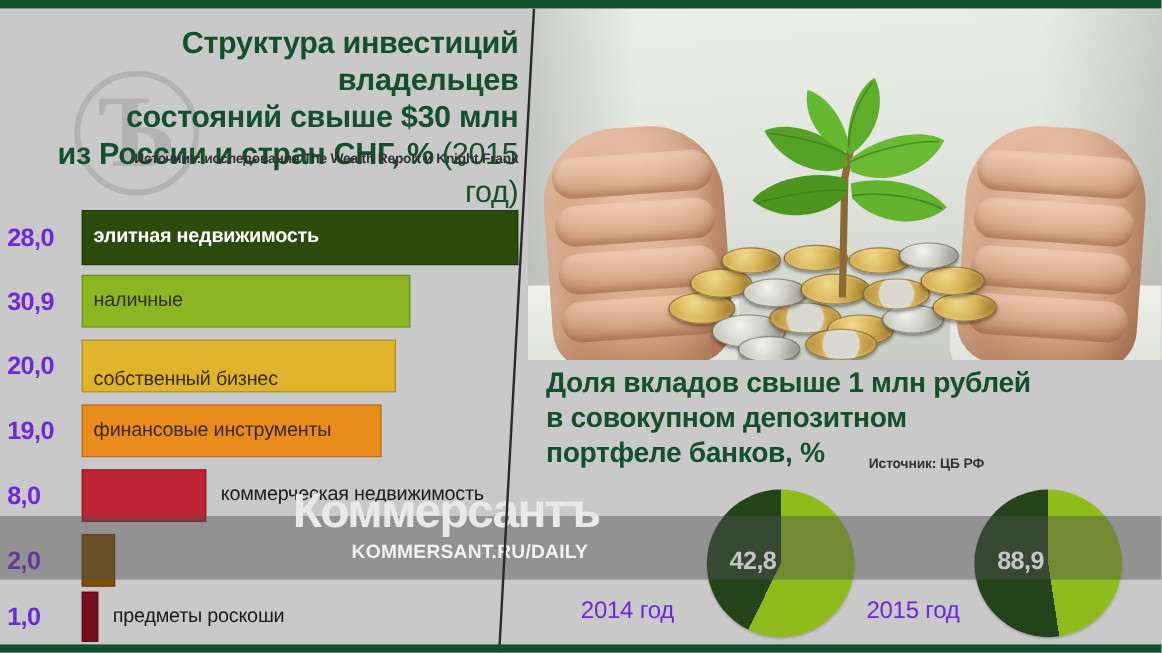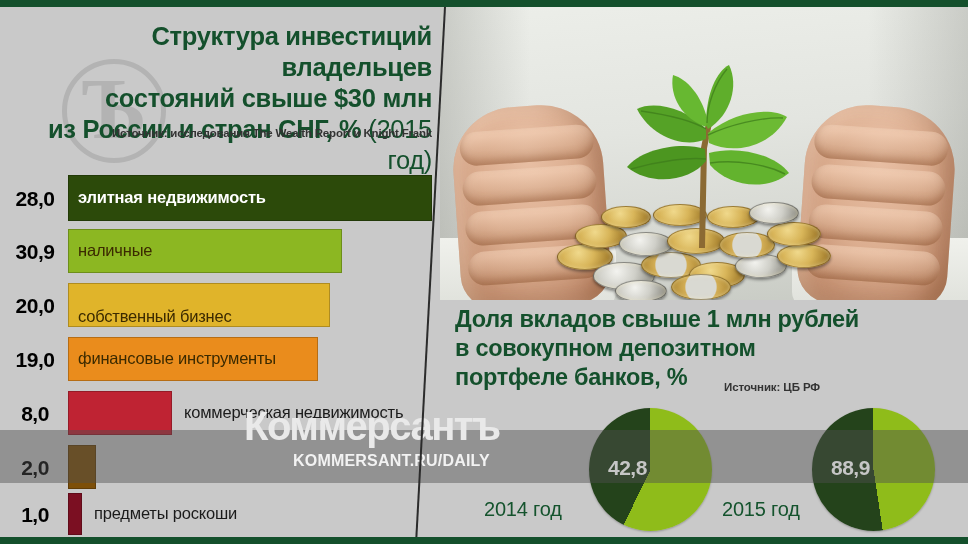--- a/index.html
+++ b/index.html
@@ -77,23 +77,23 @@
     position: absolute; left: 0; top: 160px;
     width: 442px; height: 370px;
     z-index: 8;
   }
   .bar-row {
     position: absolute; left: 0; width: 442px;
     display: flex; align-items: center;
   }
   .bar-value {
     position: absolute; left: 6px;
-    width: 58px; text-align: center;
+    width: 58px; text-align: left;
     font-size: 21px; font-weight: bold;
-    color: #000000;
+    color: #6d28d9;
     letter-spacing: -0.5px;
   }
   .bar-rect {
     position: absolute; left: 68px;
     border: 1px solid rgba(0,0,0,0.22);
   }
   .bar-label {
     position: absolute;
     font-size: 16.5px;
     color: #1b1b1b;
@@ -226,21 +226,21 @@
     box-shadow: 0 1px 2px rgba(0,0,0,0.25);
   }
   .pie-label {
     position: absolute;
     font-size: 21px; font-weight: bold; color: #c6c6c6;
     letter-spacing: -0.5px;
     z-index: 24;
   }
   .pie-year {
     position: absolute;
-    font-size: 20px; color: #14532d;
+    font-size: 20px; color: #6d28d9;
     letter-spacing: -0.2px;
     z-index: 24;
   }
 </style>
 </head>
 <body>
 
 <div class="stage">
 
   <div class="top-bar"></div>

